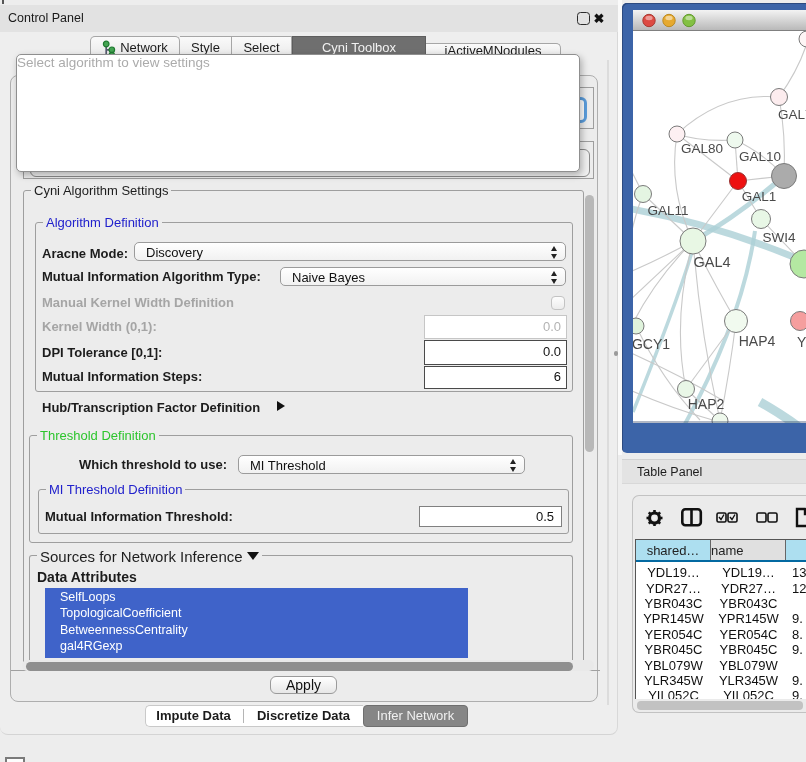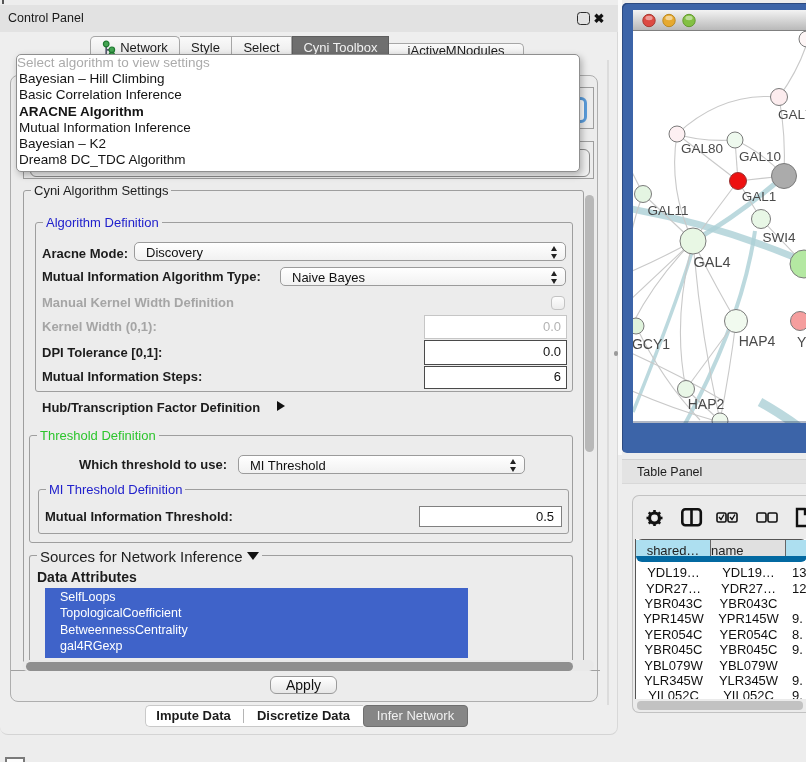--- a/index.html
+++ b/index.html
@@ -35,21 +35,21 @@
     <svg width="14" height="17" viewBox="0 0 14 17" style="margin-top:3px;">
       <path d="M 4.2 5 V 14.8 H 8.5 M 4.2 9.8 H 8.5" fill="none" stroke="#565b6e" stroke-width="1.7"></path>
       <circle cx="4.2" cy="4" r="2.8" fill="#44a452" stroke="#1e7a30" stroke-width="1.2"></circle>
       <circle cx="9.8" cy="9.8" r="2.8" fill="#44a452" stroke="#1e7a30" stroke-width="1.2"></circle>
       <circle cx="9.8" cy="15" r="2.6" fill="#44a452" stroke="#1e7a30" stroke-width="1.2"></circle>
     </svg>
     <span>Network</span>
     </div>
   <div style="width:52px;border:1px solid #a6a6a6;border-left:none;border-bottom:none;background:linear-gradient(#fafafa,#e9e9e9);display:flex;align-items:center;justify-content:center;">Style</div>
   <div style="width:60px;border:1px solid #a6a6a6;border-left:none;border-bottom:none;background:linear-gradient(#fafafa,#e9e9e9);display:flex;align-items:center;justify-content:center;">Select</div>
-  <div style="width:97px;background:#6f6f6f;border:1px solid #5e5e5e;border-bottom:none;color:#f2f2f2;display:flex;align-items:center;justify-content:center;">Cyni Toolbox</div>
+  <div style="width:134px;background:#6f6f6f;border:1px solid #5e5e5e;border-bottom:none;color:#f2f2f2;display:flex;align-items:center;justify-content:center;">Cyni Toolbox</div>
   <div style="width:135px;border:1px solid #a6a6a6;border-left:none;border-bottom:none;border-radius:0 5px 0 0;background:linear-gradient(#fafafa,#e9e9e9);display:flex;align-items:center;justify-content:center;margin-top:7px;">jActiveMNodules</div>
 </div>
 
 <div class="abs" style="left:10px;top:75px;width:588px;height:627px;background:#ececec;border:1px solid #aeaeae;border-radius:8px;"></div>
 
 <div class="abs" style="left:11px;top:670px;width:589px;height:1px;background:#a0a0a0;"></div>
 
 <div class="abs" style="left:23px;top:87px;width:571px;height:42px;border:1px solid #9e9e9e;background:#ececec;"></div>
 <div class="abs" style="left:571px;top:97px;width:16px;height:26px;border:3px solid #5b9ddc;border-radius:6px;background:#fff;"></div>
 <div class="abs" style="left:23px;top:141px;width:571px;height:38px;border:1px solid #9e9e9e;background:#ececec;"></div>
@@ -134,21 +134,20 @@
 
 <div class="abs" style="left:5px;top:757px;width:20px;height:12px;border:2px solid #7a7a7a;background:#fdfdfd;"></div>
 
 <div class="abs" style="left:607px;top:60px;width:2px;height:645px;background:#dcdcdc;"></div>
 <div class="abs" style="left:618px;top:0px;width:4px;height:455px;background:#fafafa;"></div>
 
 <div class="abs" style="left:614px;top:351px;width:4px;height:5px;background:#9a9a9a;border-radius:2px;"></div>
 
 <div class="abs" style="left:16px;top:54px;width:564px;height:118px;background:#fff;border:1px solid #8f8f8f;border-radius:5px;box-shadow:2px 3px 7px rgba(0,0,0,0.28);z-index:40;font-size:13.5px;">
   <div style="height:16px;line-height:16px;text-align:left;color:#ababab;">Select algorithm to view settings</div>
-  <div style="line-height:16.3px;color:#141414;padding-left:2px;">Bayesian – Hill Climbing<br>Basic Correlation Inference<br><b>ARACNE Algorithm</b><br>Mutual Information Inference<br>Bayesian – K2<br>Dream8 DC_TDC Algorithm</div>
 </div>
 
 <div class="abs" style="left:622px;top:3px;width:184px;height:450px;background:#3c64a8;border-radius:5px 0 0 5px;box-shadow:inset 1px 1px 0 #2c4a80;"></div>
 <div class="abs" style="left:633px;top:10px;width:173px;height:21px;background:linear-gradient(#f3f3f3,#b9b9b9);border-bottom:1px solid #808080;">
   <svg width="60" height="21" viewBox="0 0 60 21" style="position:absolute;left:9px;top:0;">
     <circle cx="7" cy="10.5" r="6.2" fill="#dd4a42" stroke="#a83a32" stroke-width="1"></circle>
     <circle cx="27" cy="10.5" r="6.2" fill="#e6a92f" stroke="#bb8a22" stroke-width="1"></circle>
     <circle cx="47" cy="10.5" r="6.2" fill="#83c043" stroke="#649a30" stroke-width="1"></circle>
     <ellipse cx="7" cy="8" rx="3.6" ry="2.2" fill="rgba(255,255,255,0.45)"></ellipse>
     <ellipse cx="27" cy="8" rx="3.6" ry="2.2" fill="rgba(255,255,255,0.5)"></ellipse>
@@ -264,21 +263,21 @@
     </g>
     <g fill="none" stroke="#111" stroke-width="2.4">
       <path d="M 153 2 h 8 l 5 5 v 12 h -13 z"></path>
       <path d="M 161 2 v 5 h 5"></path>
     </g>
   </g>
 </svg>
 
 <div class="abs" style="left:635px;top:539px;width:171px;height:160px;background:#fff;overflow:hidden;border-left:1px solid #555;">
 
-  <div class="abs" style="left:0;top:0;width:171px;height:23px;border-top:1px solid #555;border-bottom:6px solid #0369a1;display:flex;font-size:13px;color:#222;border-radius:6px;">
+  <div class="abs" style="left:0;top:0;width:171px;height:23px;border-top:1px solid #555;border-bottom:2px solid #0369a1;display:flex;font-size:13px;color:#222;">
     <div style="width:75px;background:#addff0;border-right:1px solid #666;text-align:center;line-height:22px;">shared…</div>
     <div style="width:75px;background:#e0e0e0;border-right:1px solid #666;text-align:left;line-height:22px;">name</div>
     <div style="flex:1;background:#addff0;"></div>
   </div>
 
   <div class="abs" style="left:0;top:26px;width:171px;font-size:13px;color:#111;">
     <div style="display:flex;height:15.4px;align-items:center;">
         <div style="width:75px;text-align:center;">YDL19…</div>
         <div style="width:75px;text-align:center;">YDL19…</div>
         <div style="flex:1;padding-left:6px;">13</div>

